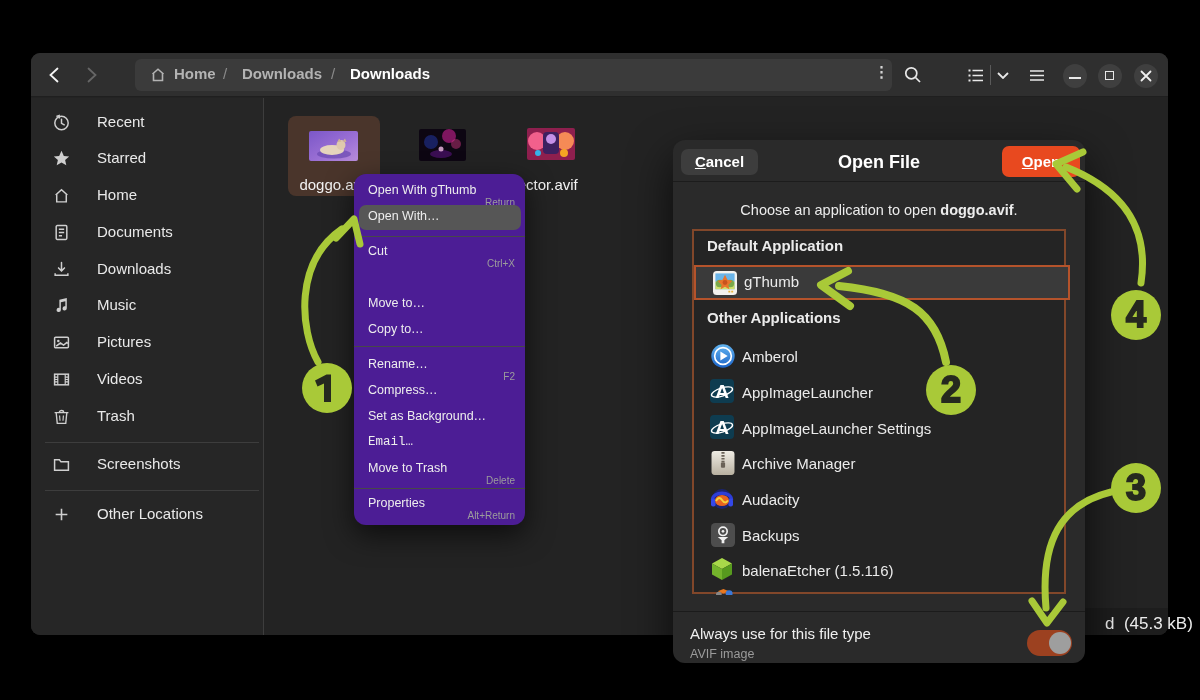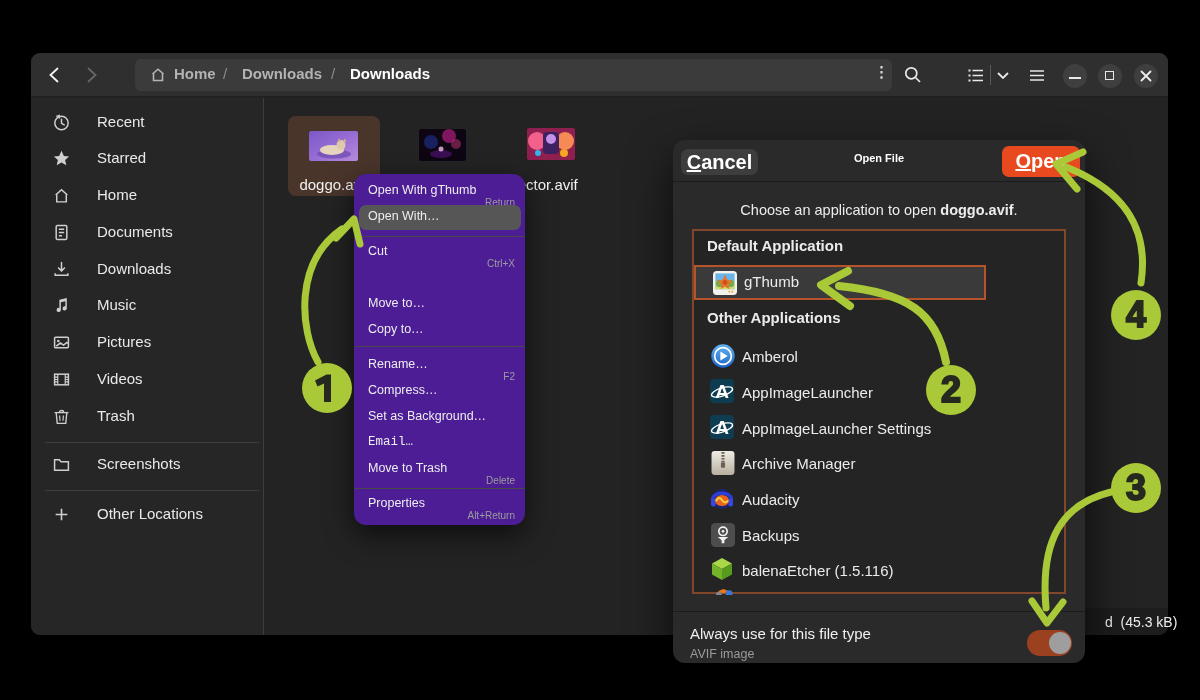--- a/index.html
+++ b/index.html
@@ -39,21 +39,21 @@
     color:#ededed; }
   .mi { position:absolute; left:5px; width:162px; height:25px; }
   .mi .l { position:absolute; left:9px; top:4px; }
   .mi .r { position:absolute; right:6px; top:18px; color:#9c9c9c; font-size:10px; }
   .msep { position:absolute; left:0px; width:171px; height:1px; background:#484848; }
 
   
   #dialog { left:673px; top:140px; width:412px; height:523px; background:#2a2a2a;
     border-radius:12px; box-shadow:0 18px 44px rgba(0,0,0,.7); color:#eee; }
   #dlghead { left:0; top:0; width:412px; height:42px; border-bottom:1px solid #1c1c1c; }
-  .dbtn { position:absolute; font-size:20px; font-weight:bold; color:#fff;
+  .dbtn { position:absolute; font-size:15px; font-weight:bold; color:#fff;
     border-radius:7px; text-align:center; }
   #dlist { left:19px; top:89px; width:374px; height:365px; background:#242424;
     border:2px solid #82472a; }
   .lrow { position:absolute; left:2px; width:366px; font-size:15px; color:#ebebeb; }
   .lic { position:absolute; width:24px; height:24px; }
   .ltx { position:absolute; left:46px; top:4px; }
 
   
   #anno { left:0; top:0; width:1200px; height:700px; pointer-events:none; }
   .num { position:absolute; width:50px; height:50px; border-radius:50%;
@@ -218,21 +218,21 @@
       <rect width="48" height="32" rx="2" fill="#8e1f4e"></rect>
       <circle cx="10" cy="13" r="9" fill="#f2608c"></circle>
       <circle cx="38" cy="13" r="9" fill="#f58a56"></circle>
       <rect x="16" y="4" width="16" height="22" rx="4" fill="#3d2060"></rect>
       <circle cx="24" cy="11" r="5" fill="#c490e8"></circle>
       <circle cx="37" cy="25" r="4" fill="#f5a623"></circle>
       <circle cx="11" cy="25" r="3" fill="#35b2e8"></circle>
     </svg>
     <div class="fname" style="left:461px; top:123px; width:104px; text-align:center;">vector.avif</div>
 
-    <div class="abs" style="left:1040px; top:555px; width:97px; height:27px; background:#1d1d1d; border-radius:8px 0 9px 0; color:#ececec; font-size:14px;">
+    <div class="abs" style="left:1040px; top:555px; width:97px; height:27px; background:#1d1d1d; border-radius:8px 0 9px 0; color:#ececec; font-size:17px;">
       <span class="abs" style="left:34px; top:6px; white-space:nowrap;">d&nbsp;&nbsp;(45.3 kB)</span>
     </div>
   </div>
 
   <div id="cmenu" class="abs">
     <div class="mi" style="top:5px;">
         <span class="l">Open With gThumb</span>
         <span class="r">Return</span>
       </div>
     <div class="mi" style="top:31px; background:#565656; border-radius:7px;">
@@ -270,27 +270,27 @@
     <div class="msep" style="top:314px;"></div>
     <div class="mi" style="top:318px;">
         <span class="l">Properties</span>
         <span class="r">Alt+Return</span>
       </div>
   </div>
 
   <div id="dialog" class="abs">
     <div id="dlghead" class="abs">
       <div class="dbtn" style="left:8px; top:9px; width:77px; height:26px; line-height:26px; background:#3d3d3d;"><u>C</u>ancel</div>
-      <div class="abs" style="left:0; top:12px; width:412px; text-align:center; font-size:11px; font-weight:bold; color:#fff;">Open File</div>
+      <div class="abs" style="left:0; top:12px; width:412px; text-align:center; font-size:18px; font-weight:bold; color:#fff;">Open File</div>
       <div class="dbtn" style="left:329px; top:6px; width:78px; height:31px; line-height:31px; background:#e8491f;"><u>O</u>pen</div>
     </div>
     <div class="abs" style="left:0; top:62px; width:412px; text-align:center; font-size:14.5px; color:#ececec;">Choose an application to open <b>doggo.avif</b>.</div>
     <div id="dlist" class="abs">
       <div class="lrow" style="top:6px; left:13px; font-weight:bold;">Default Application</div>
-      <div class="lrow" style="top:34px; left:0px; width:292px; height:35px; background:#3a3a3a; border:2px solid #b5532b;">
+      <div class="lrow" style="top:34px; left:0px; width:376px; height:35px; background:#3a3a3a; border:2px solid #b5532b;">
         <svg class="lic" style="left:17px; top:4px;" width="25" height="25" viewBox="0 0 25 25">
           <rect width="25" height="25" rx="4" fill="#f4f2ee"></rect>
           <rect x="2.5" y="2.5" width="20" height="16.5" fill="#6ab4e8"></rect>
           <rect x="2.5" y="11" width="20" height="8" fill="#cfe06a"></rect>
           <circle cx="7" cy="13" r="4" fill="#7aa84a"></circle>
           <circle cx="18" cy="13" r="4" fill="#7aa84a"></circle>
           <path d="M12.5 4 L15 9 L20 10.5 L16 14.5 L17 19 L12.5 16.5 L8 19 L9 14.5 L5 10.5 L10 9 Z" fill="#e8742c"></path>
           <circle cx="12.5" cy="12" r="2.5" fill="#c8531e"></circle>
           <path d="M16 20.5 h2 v2 h-2 z M19 20.5 h2 v2 h-2 z" fill="#e8b53c"></path>
         </svg>

